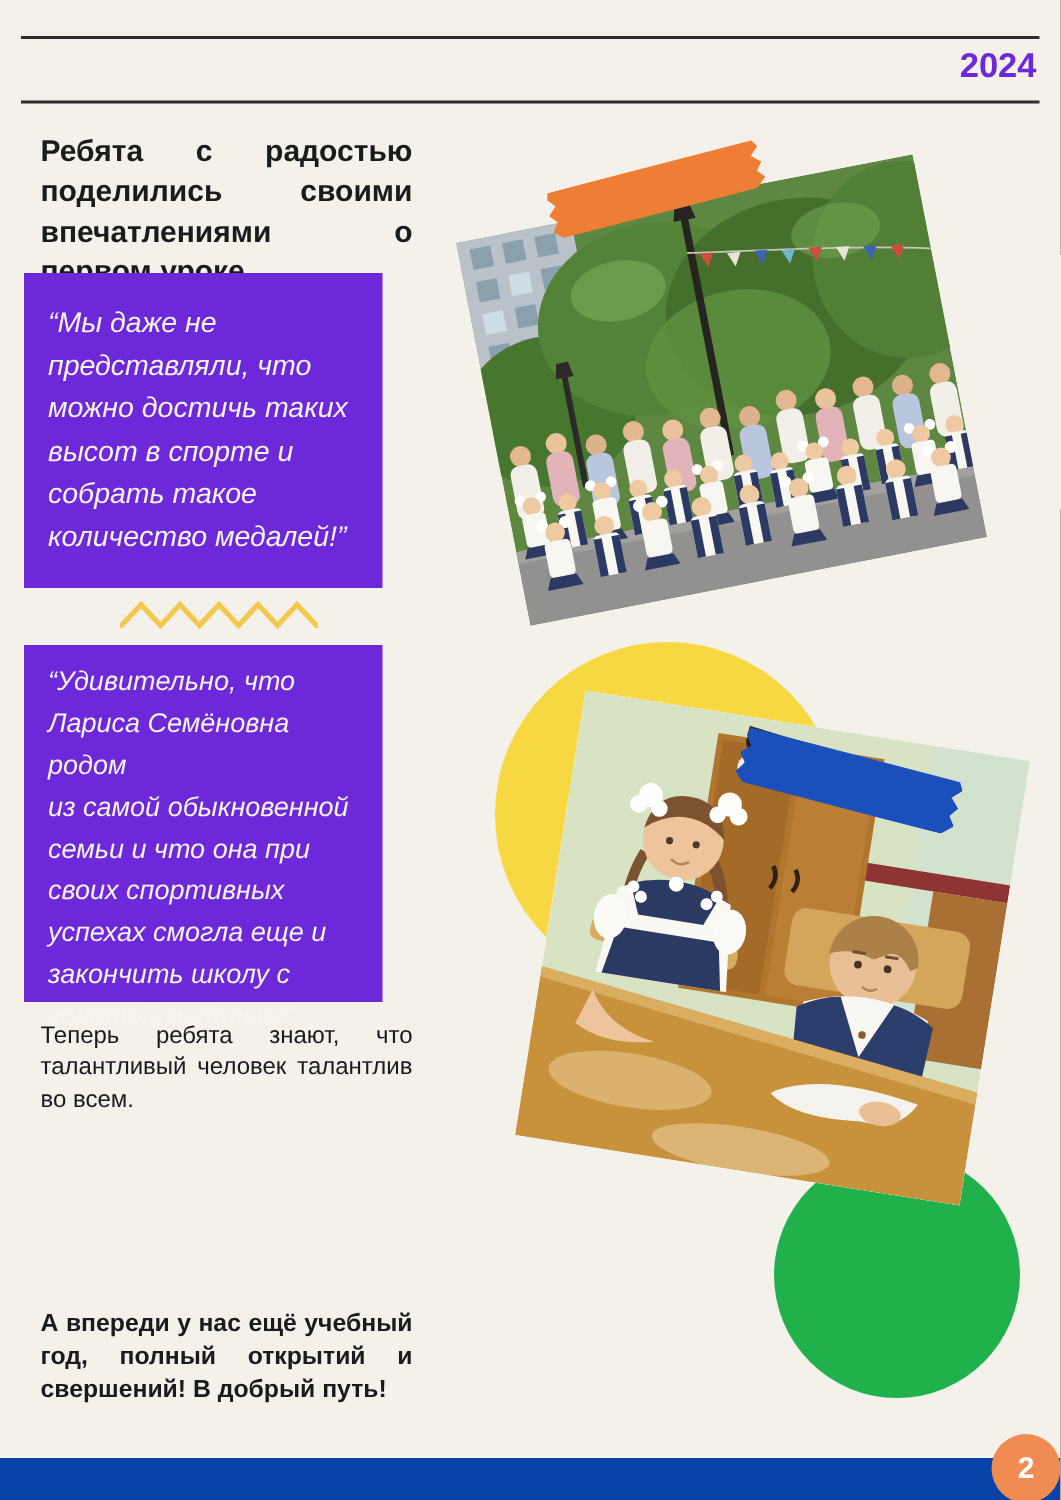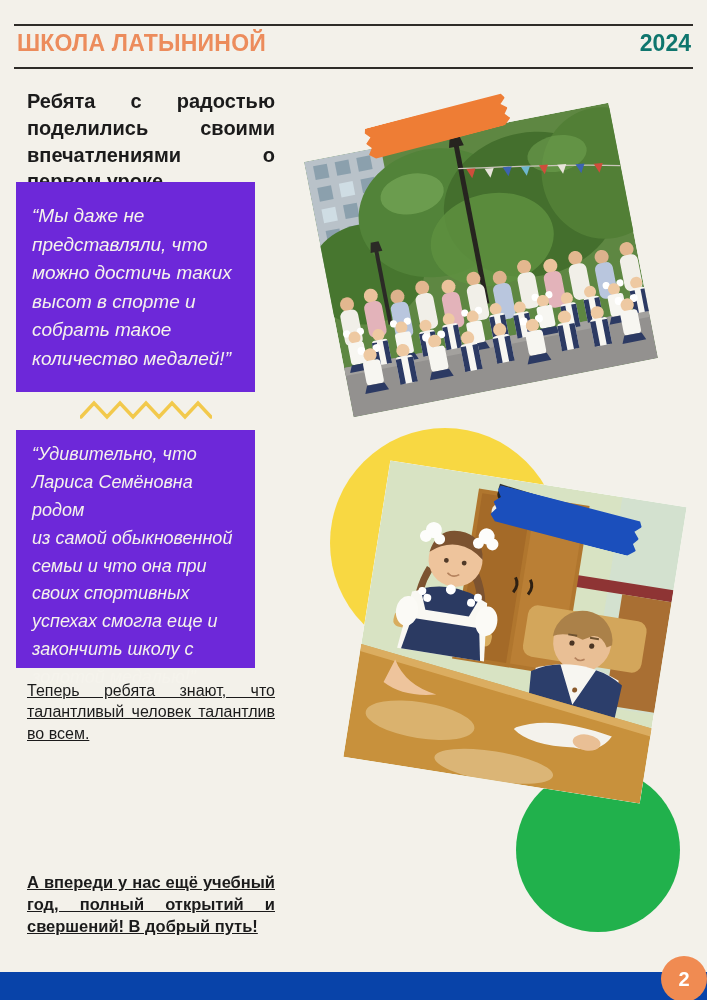--- a/index.html
+++ b/index.html
@@ -5,30 +5,30 @@
   html,body{margin:0;padding:0;background:#888;}
   .page{
     position:relative;width:707px;height:1000px;margin:0 auto;
     background:#F3F1EA;overflow:hidden;
     font-family:"Liberation Sans","DejaVu Sans",sans-serif;color:#1B1B1B;
   }
   .hrule{position:absolute;left:14px;width:679px;height:2px;background:#2E2C28;}
   .hrule.top{top:24px;}
   .hrule.bottom{top:67px;}
   .header-title{position:absolute;left:17px;top:30px;font-size:23px;font-weight:bold;color:#EC8C5C;letter-spacing:.2px;}
-  .header-year{position:absolute;right:16px;top:30px;font-size:23px;font-weight:bold;color:#0f766e;}
+  .header-year{position:absolute;right:16px;top:30px;font-size:23px;font-weight:bold;color:#6d28d9;}
   .intro{position:absolute;left:27px;top:88px;width:248px;font-size:20px;font-weight:bold;line-height:1.34;text-align:justify;margin:0;}
   .quote{position:absolute;left:16px;width:239px;background:#6d28d9;color:#F5F3EC;box-sizing:border-box;z-index:2;}
   .quote p{margin:0;font-style:italic;white-space:pre-line;}
   .quote1{top:182px;height:210px;padding:20px 16px;}
   .quote1 p{font-size:19px;line-height:1.5;}
   .quote2{top:430px;height:238px;padding:11px 16px;}
   .quote2 p{font-size:18px;line-height:1.55;}
   .zigzag{position:absolute;left:80px;top:400px;z-index:2;}
-  .bodyp{position:absolute;left:27px;width:248px;font-size:16px;line-height:1.33;text-align:justify;margin:0;text-decoration:underline;}
+  .bodyp{position:absolute;left:27px;width:248px;font-size:16px;line-height:1.33;text-align:justify;margin:0;}
   .p-now{top:680px;}
   .p-lesson{top:758px;}
   .p-final{top:872px;font-weight:bold;font-size:16.5px;}
   .circle{position:absolute;border-radius:50%;z-index:1;}
   .circle.yellow{left:330px;top:428px;width:230px;height:230px;background:#F8D842;}
   .circle.green{left:516px;top:768px;width:164px;height:164px;background:#21B14C;}
   .photo{position:absolute;overflow:hidden;background:#fff;z-index:2;}
   .photo svg{display:block;width:100%;height:100%;}
   .photo1{left:326px;top:130px;width:310px;height:260px;transform:rotate(-11deg);}
   .photo2{left:365px;top:482px;width:300px;height:300px;transform:rotate(9deg);}
@@ -39,21 +39,20 @@
   .footer-band{position:absolute;left:0;top:972px;width:707px;height:28px;background:#0843A9;z-index:4;}
   .page-badge{position:absolute;left:661px;top:956px;width:46px;height:46px;border-radius:50%;background:#F08B52;
     color:#fff;font-weight:bold;font-size:20px;display:flex;align-items:center;justify-content:center;z-index:5;}
 </style>
 </head>
 <body>
 
 <div class="page">
 
   <div class="hrule top"></div>
-  <div class="header-title">ШКОЛА ЛАТЫНИНОЙ</div>
   <div class="header-year">2024</div>
   <div class="hrule bottom"></div>
 
   <p class="intro">Ребята с радостью поделились своими впечатлениями о первом уроке.</p>
 
   <div class="circle yellow"></div>
   <div class="circle green"></div>
 
   <div class="photo photo1">
     <svg viewBox="0 0 310 260" preserveAspectRatio="none">

